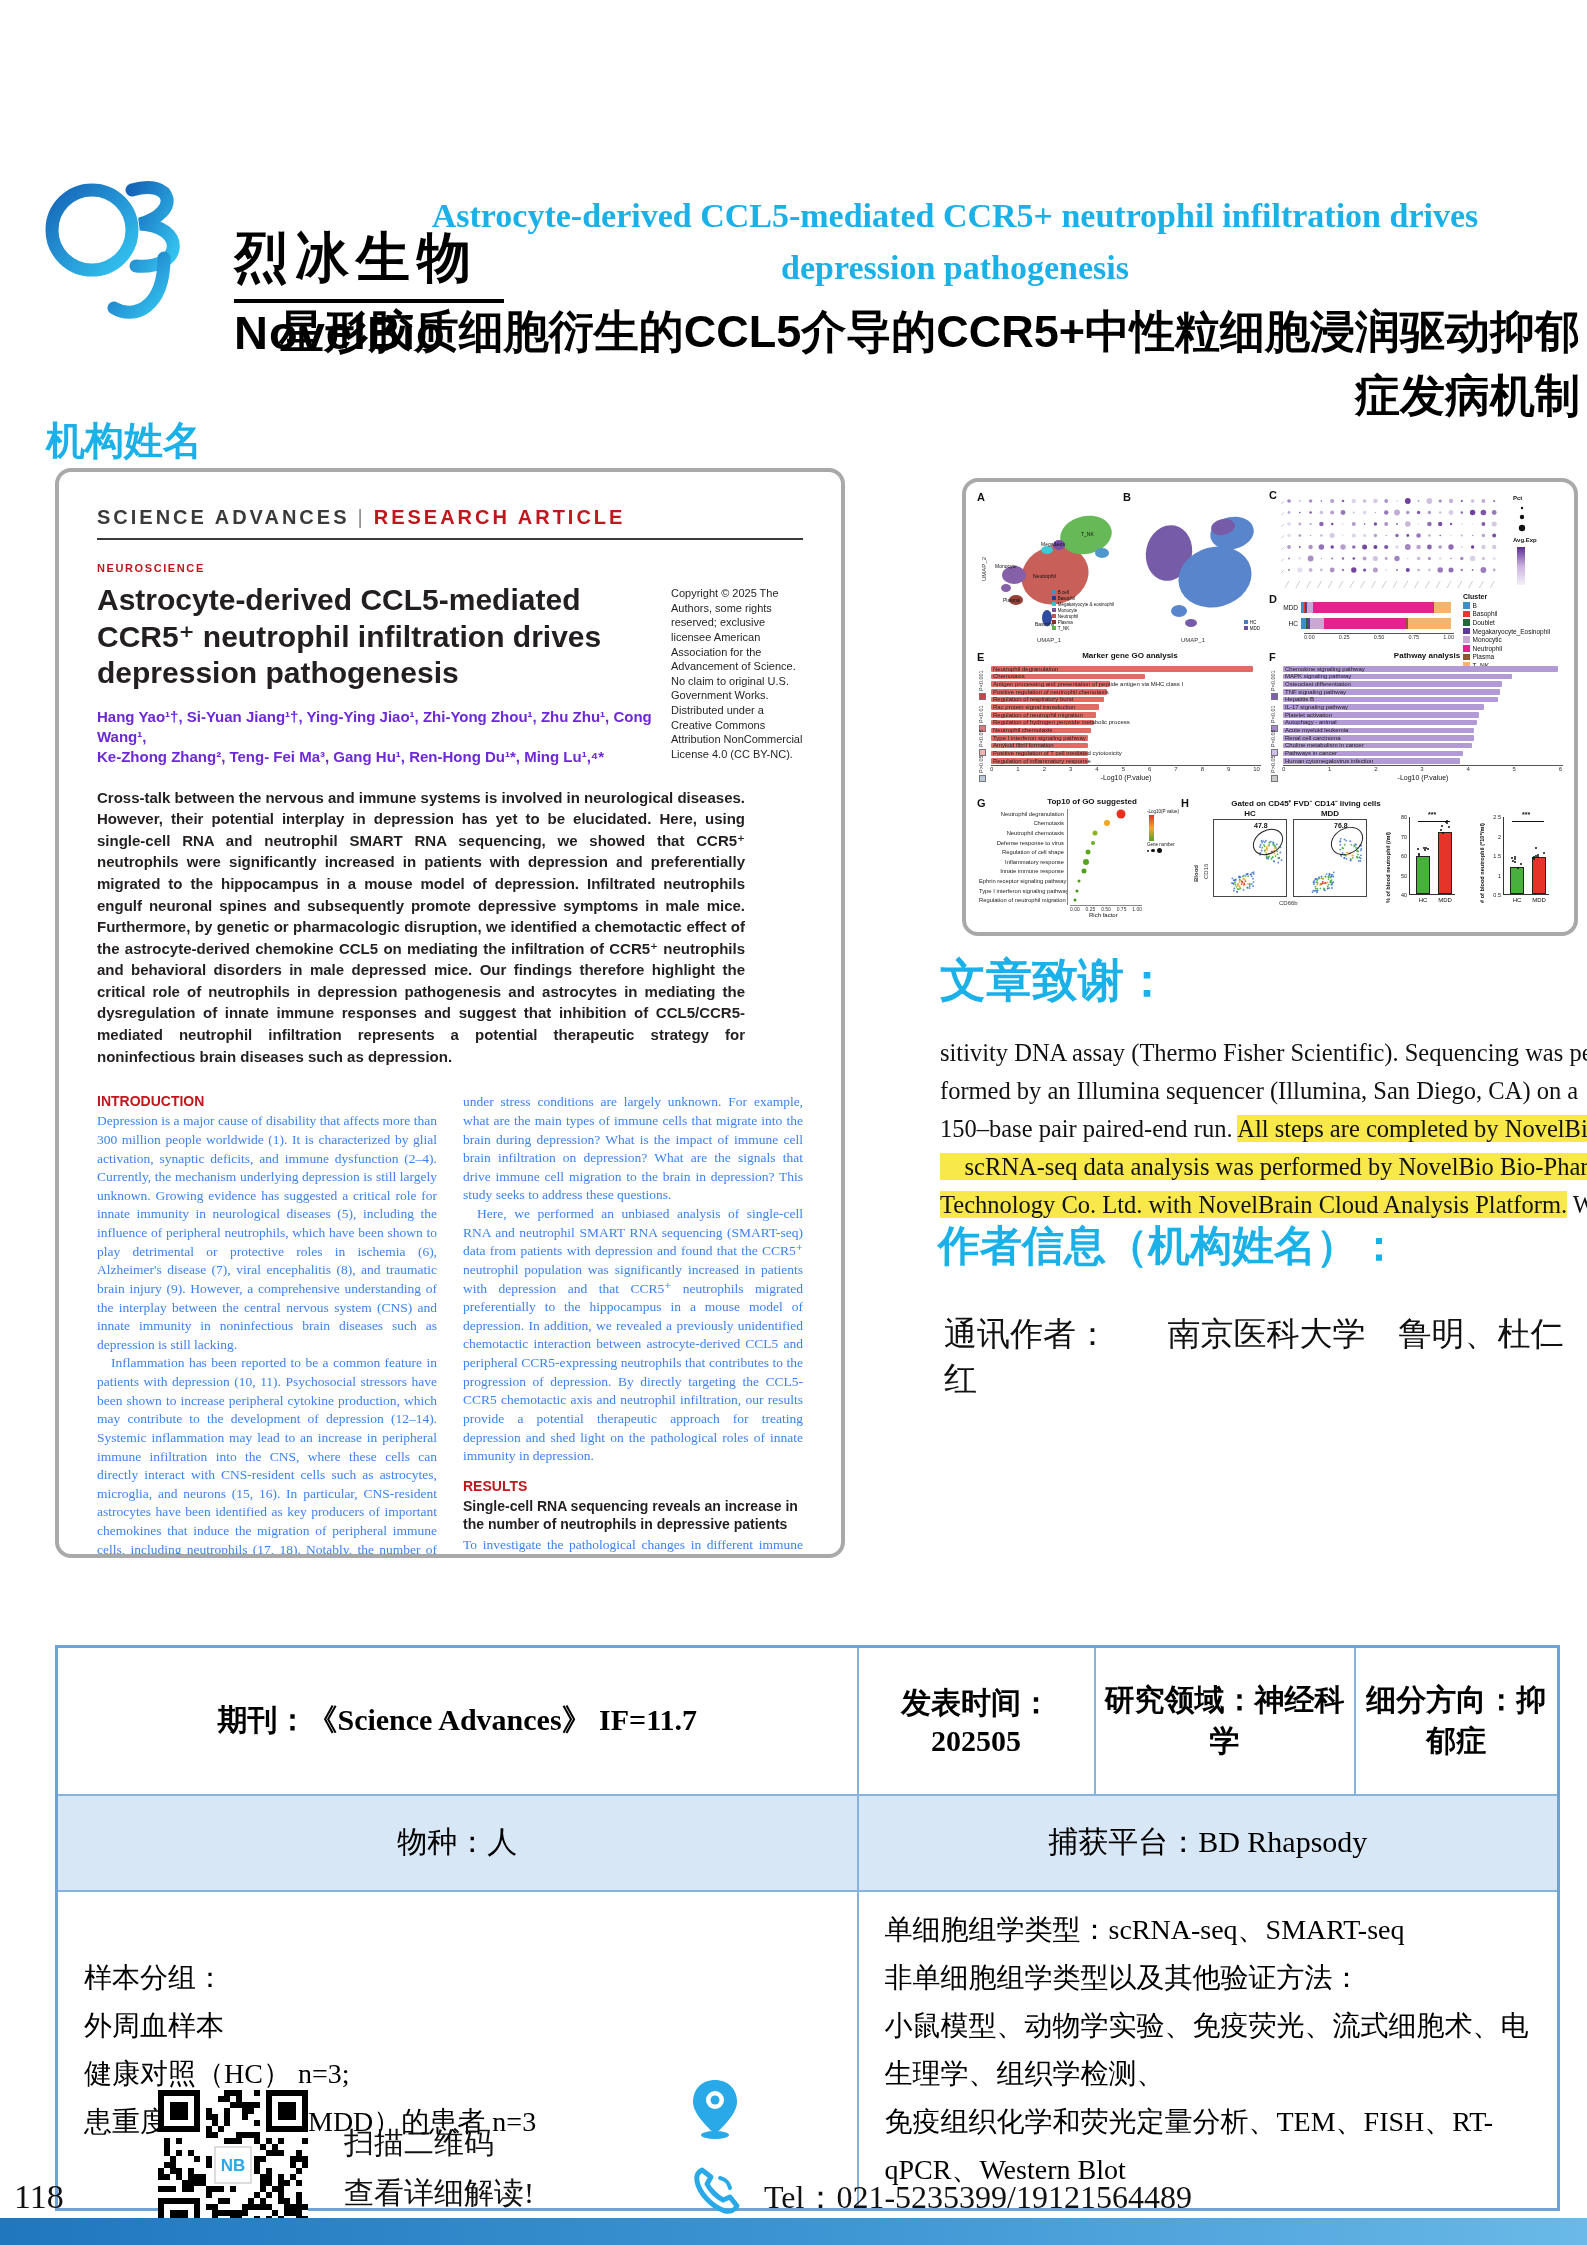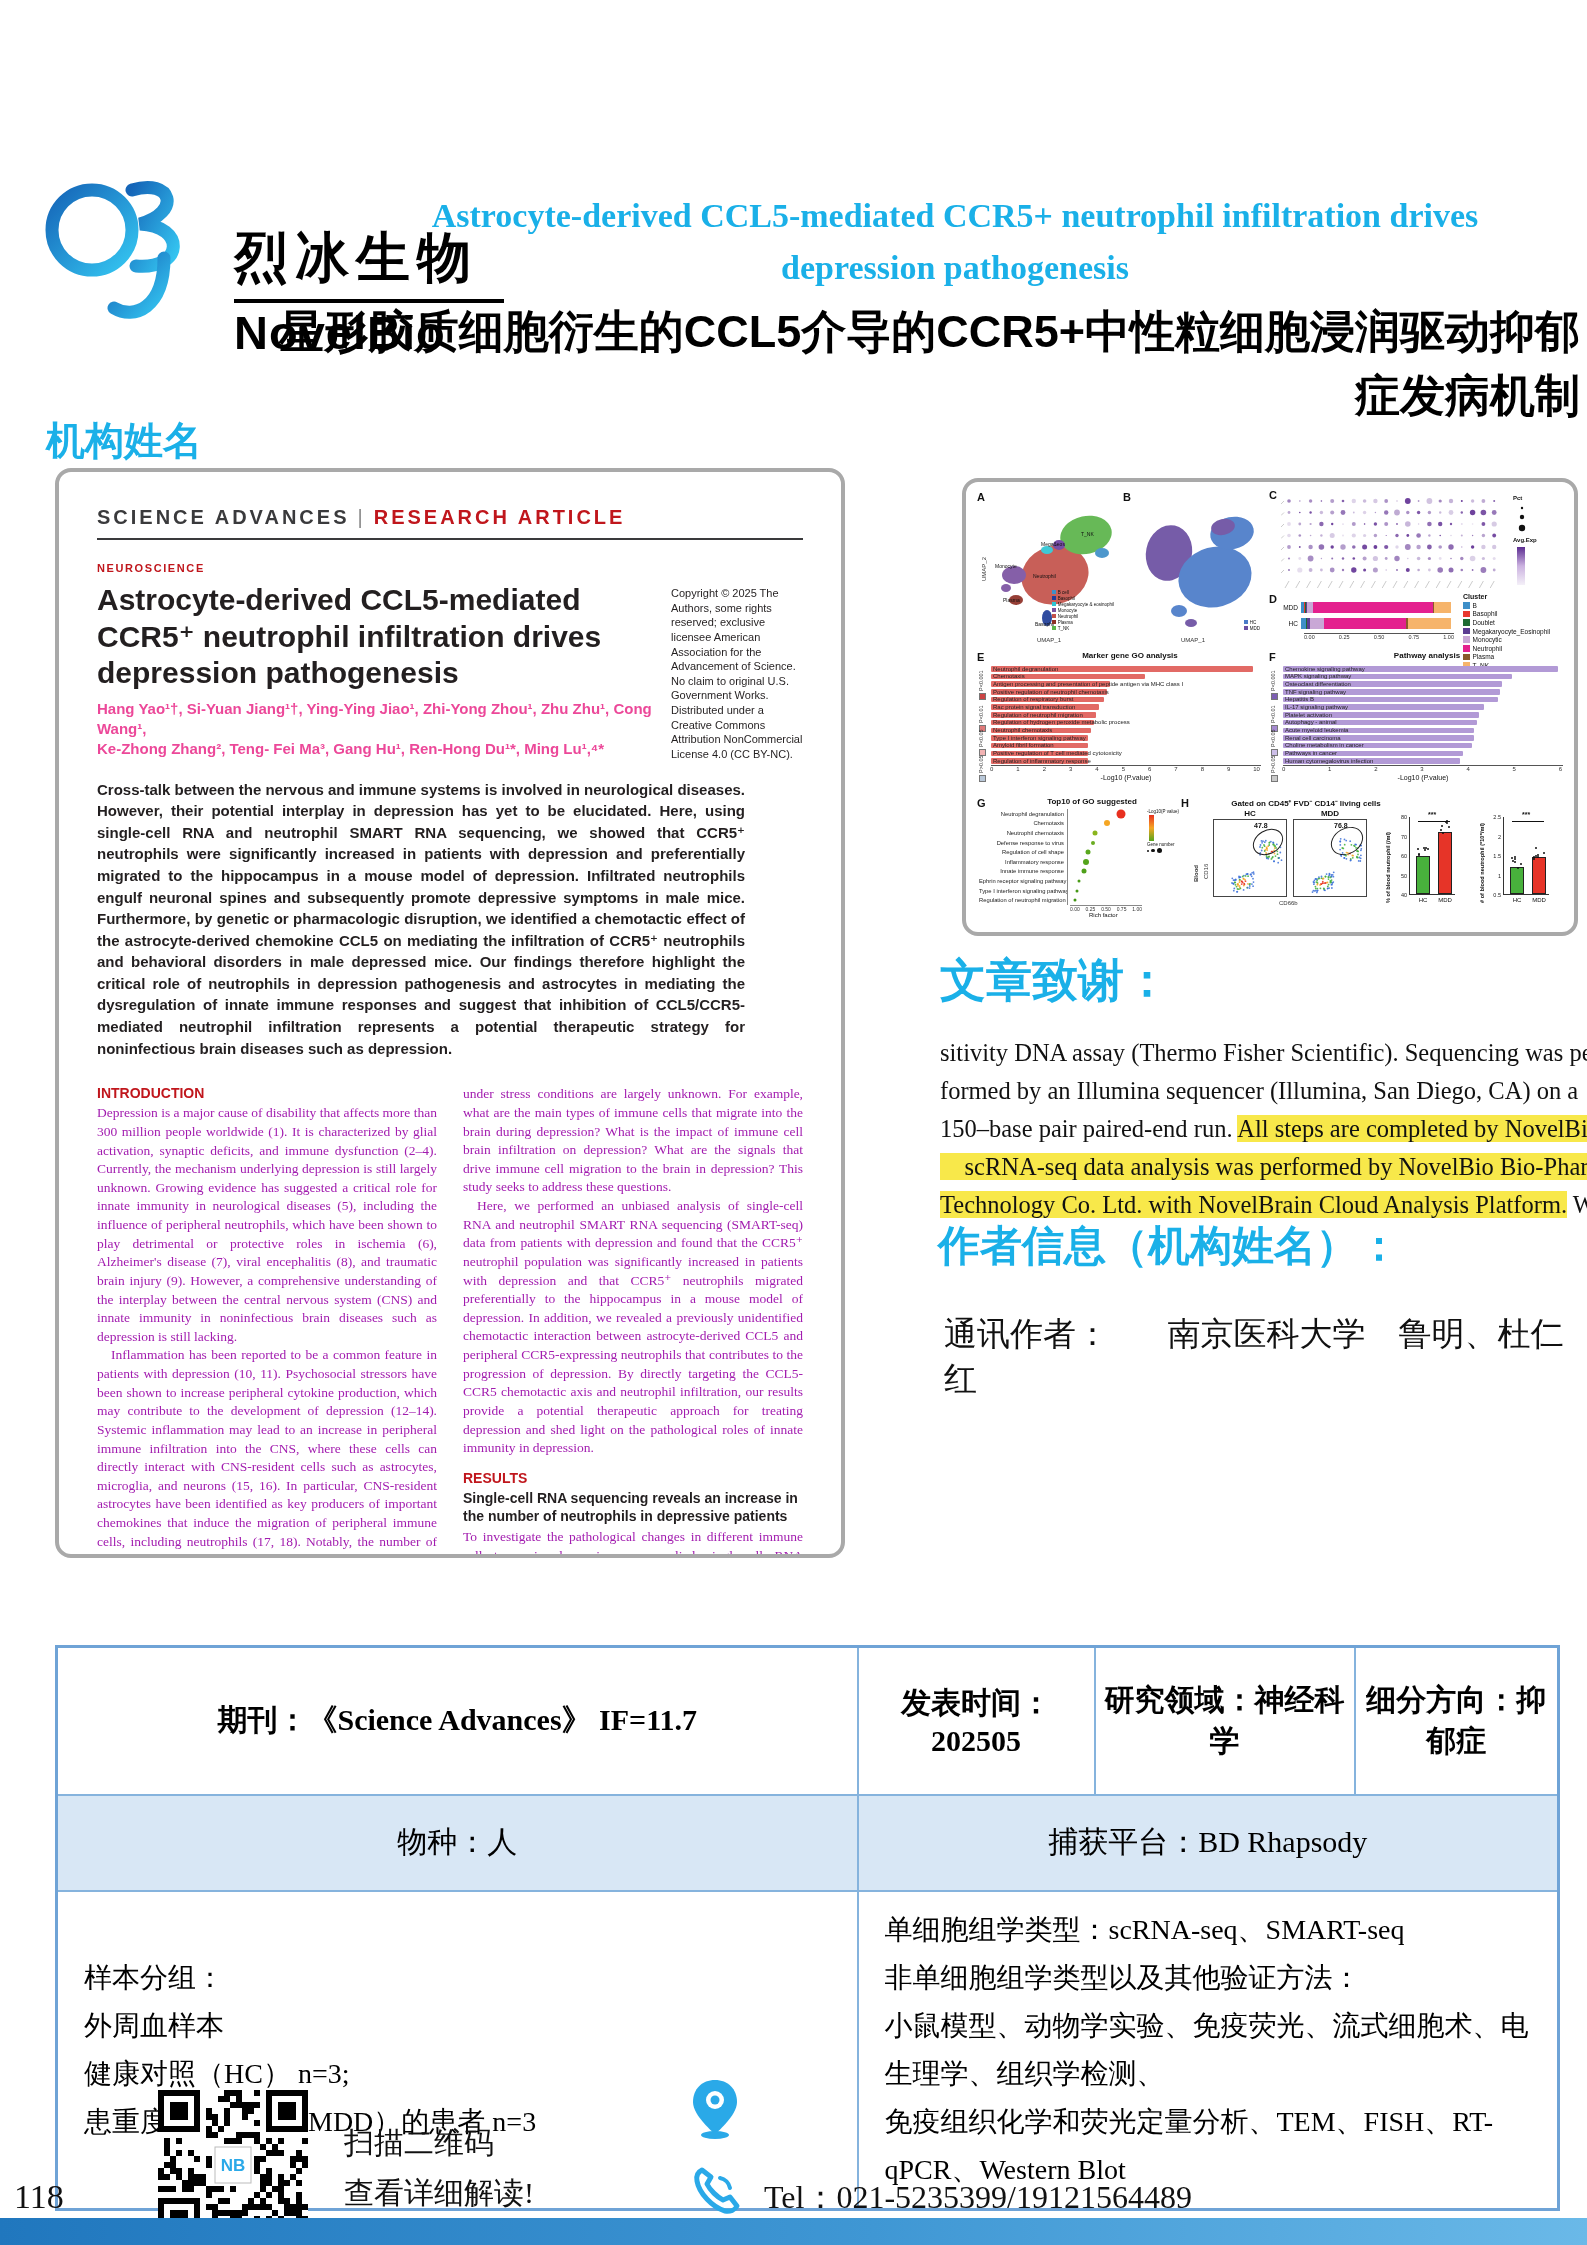--- a/index.html
+++ b/index.html
@@ -25,28 +25,28 @@
   
   .paper-card{left:55px;top:468px;width:790px;height:1090px;background:#fff;
               border:4px solid #a9a9a9;border-radius:16px;padding:34px 38px 16px 38px;overflow:hidden;}
   .pc-head{font-size:20px;font-weight:600;letter-spacing:3px;color:#3a3a3c;
            border-bottom:2px solid #3a3a3c;padding-bottom:9px;white-space:nowrap;}
   .pc-head .sep{color:#8a8a8a;padding:0 8px;font-weight:400;}
   .pc-head .ra{color:#c0161c;}
   .pc-neuro{margin-top:22px;font-size:11px;font-weight:bold;letter-spacing:1.6px;color:#c0161c;}
   .pc-main{position:relative;margin-top:8px;}
   .pc-title{width:575px;font-size:30px;line-height:1.22;font-weight:bold;color:#231f20;}
-  .pc-authors{width:575px;margin-top:7px;font-size:15px;font-weight:bold;color:#ec4899;line-height:1.35;}
+  .pc-authors{width:575px;margin-top:15px;font-size:15px;font-weight:bold;color:#6d28d9;line-height:1.35;}
   .pc-copy{position:absolute;top:4px;right:0;width:132px;font-size:11px;line-height:1.33;color:#231f20;}
   .pc-abstract{width:648px;margin-top:19px;font-size:15px;font-weight:600;line-height:1.44;
                text-align:justify;color:#231f20;}
   .pc-body{display:flex;gap:26px;margin-top:26px;height:572px;overflow:hidden;
            font-family:"Liberation Serif","DejaVu Serif",serif;}
   .pc-col{width:344px;display:flex;flex-direction:column;}
-  .pc-col p{margin:0;font-size:13.5px;line-height:1.38;text-align:justify;color:#a21caf;}
+  .pc-col p{margin:0;font-size:13.5px;line-height:1.38;text-align:justify;color:#3b82f6;}
   .pc-col p.ind{text-indent:14px;}
   .red-h{font-family:"Liberation Sans",sans-serif;font-size:14px;font-weight:bold;color:#c0161c;margin:0 0 3px 0;}
   .sub-h{font-family:"Liberation Sans",sans-serif;font-size:14px;font-weight:bold;color:#231f20;margin:10px 0 3px 0;line-height:1.3;}
 
   
   .figure-card{left:962px;top:478px;width:616px;height:458px;background:#fff;
                border:4px solid #a9a9a9;border-radius:16px;padding:7px;overflow:hidden;}
   .fig-inner{position:relative;width:594px;height:436px;font-family:"Liberation Sans",sans-serif;}
   .panel{position:absolute;}
   .plab{position:absolute;left:0;top:0;font-size:11px;font-weight:bold;color:#111;z-index:5;}

